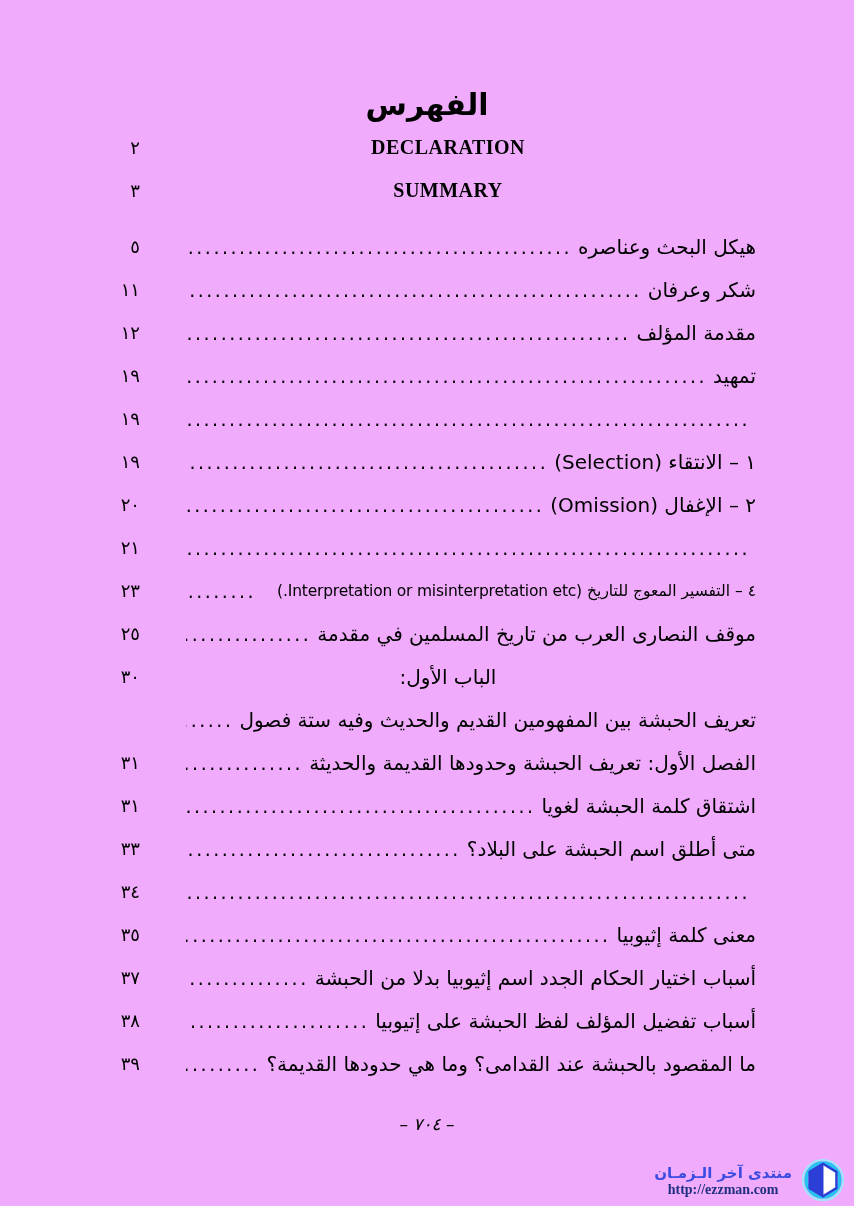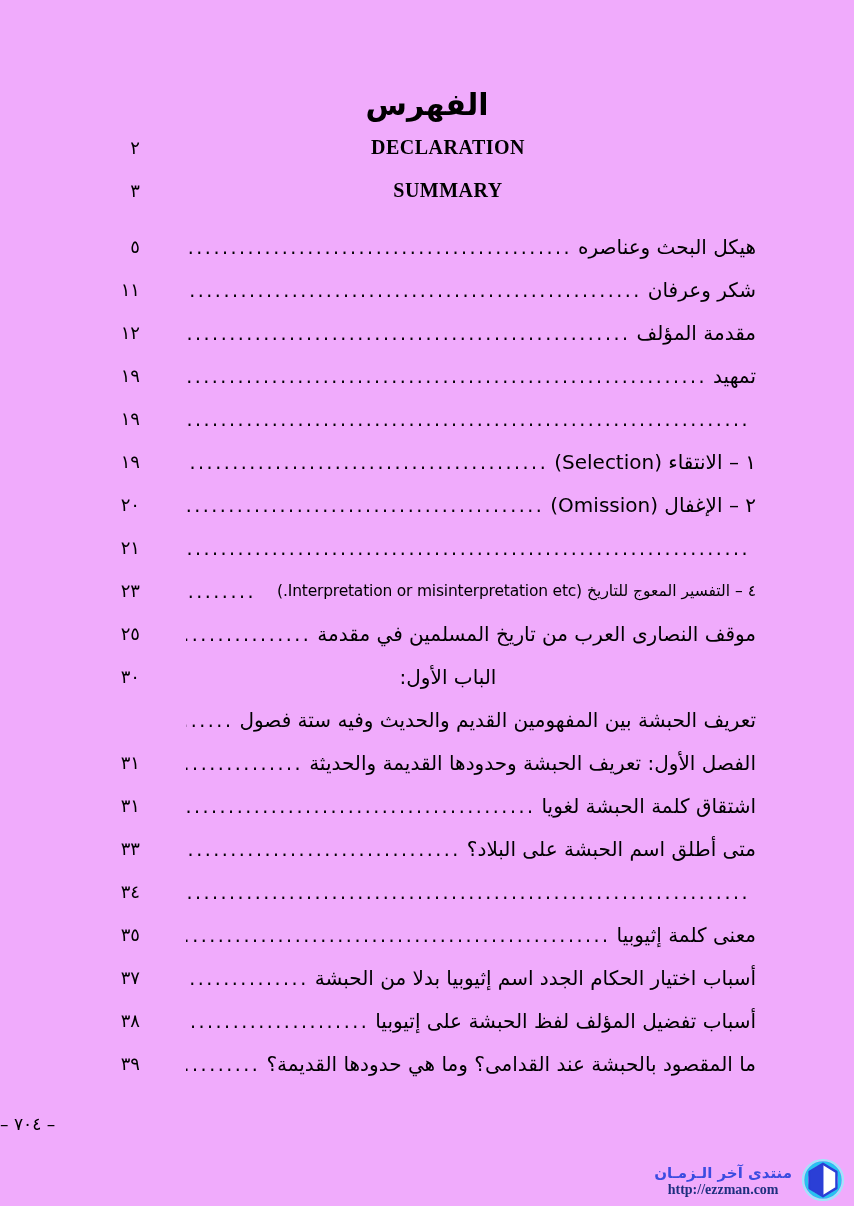--- a/index.html
+++ b/index.html
@@ -65,21 +65,23 @@
   
   .row.compact .title{
     font-size:15.5px;
     letter-spacing:-0.2px;
     margin-left:15px;
   }
   .footer-pagenum{
     position:absolute;
     left:0;right:0;
     top:1114px;
+    text-align:center;
     font-size:17px;
+    font-style:italic;
   }
   .watermark{
     position:absolute;
     right:4px;bottom:0;
     width:270px;height:62px;
   }
   .wm-text{
     position:absolute;
     right:58px;bottom:8px;
     text-align:center;

